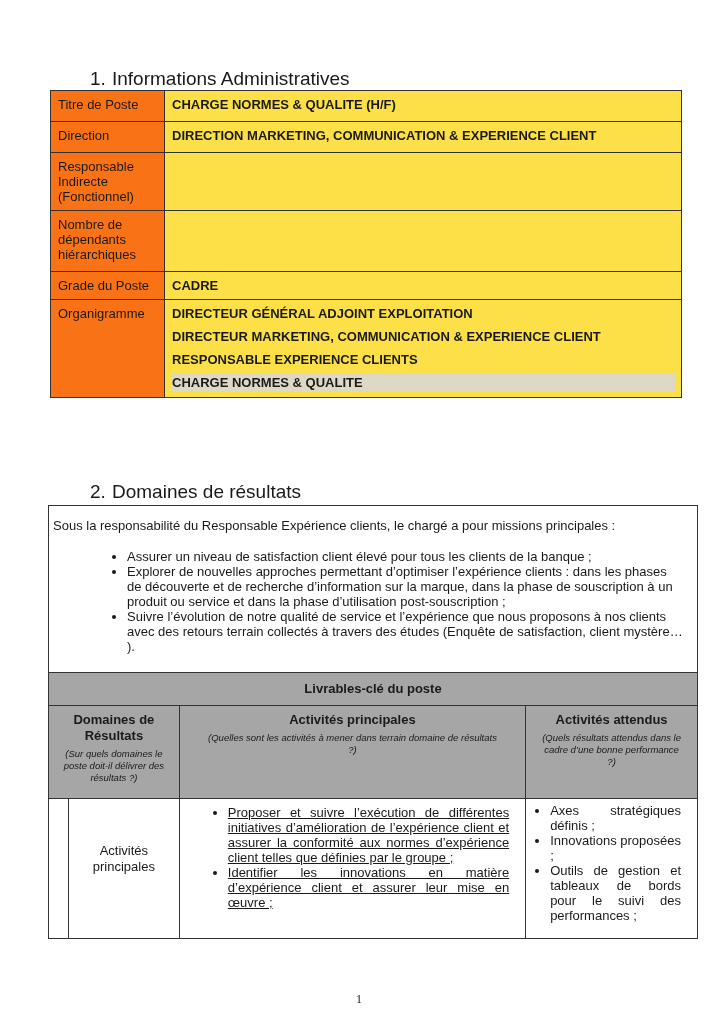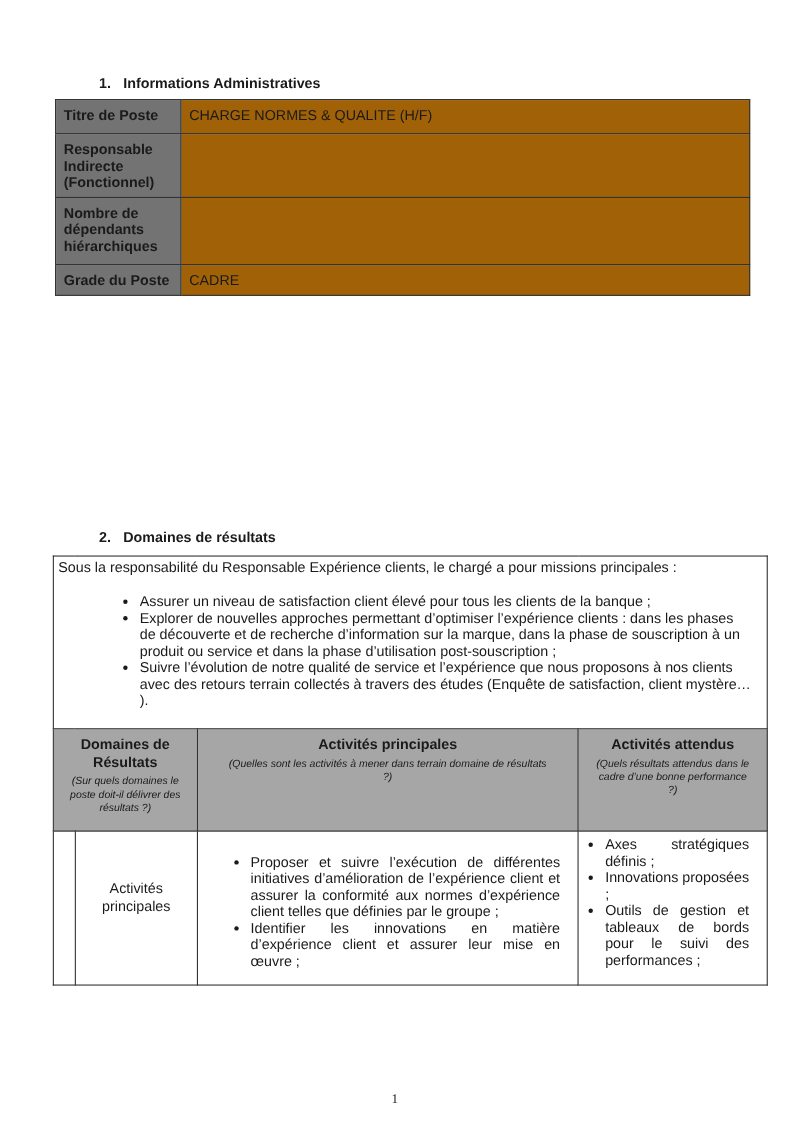--- a/index.html
+++ b/index.html
@@ -1,68 +1,81 @@
 <!DOCTYPE html>
 <html><head>
 <meta charset="utf-8">
 <style>
   html, body { margin: 0; padding: 0; background: #ffffff; }
   body { width: 724px; height: 1024px; position: relative; overflow: hidden;
          font-family: "Liberation Sans", sans-serif; color: #1a1a1a; }
-  .section-title { position: absolute; font-weight: bold; font-size: 13px; }
+  .section-title { position: absolute; font-weight: normal; font-size: 19px; }
   .section-title .num { display: inline-block; width: 22px; }
 
   
   #t1 { position: absolute; left: 50px; top: 90px; width: 632px; border-collapse: collapse; font-size: 13px; }
   #t1 td { border: 1.5px solid #333; vertical-align: top; padding: 6px 7px; line-height: 15px; }
-  #t1 td.lab { width: 99px; background: #737373; font-weight: bold; }
-  #t1 td.val { background: #a16207; }
+  #t1 td.lab { width: 99px; background: #f97316; font-weight: normal; }
+  #t1 td.val { background: #fde047; font-weight: bold; }
   #t1 .org-line { height: 23px; line-height: 23px; padding-left: 0; }
   #t1 .org-line.hl { background: #ddd9c4; margin-right: 2px; height: 17px; line-height: 17px; margin-top: 3px; }
 
   
   #t2 { position: absolute; left: 48px; top: 505px; width: 650px; border-collapse: collapse; font-size: 13px; }
   #t2 td { border: 1.5px solid #333; padding: 0; vertical-align: top; }
   #t2 .gray { background: #a6a6a6; }
   #t2 .hdr { text-align: center; font-weight: bold; height: 27px; line-height: 27px; }
-  #t2 .raison { padding: 2px 4px 10px 4px; line-height: 15px; margin-top: 32px; }
+  #t2 .raison { padding: 12px 4px 10px 4px; line-height: 15px; margin-top: 32px; }
   #t2 ul { margin: 16px 0 0 0; padding-left: 74px; }
   #t2 li { margin: 0; padding-right: 10px; }
   #t2 .colhead { text-align: center; padding: 6px 6px 12px 6px; }
   #t2 .colhead .big { font-weight: bold; font-size: 13px; line-height: 16px; }
   #t2 .colhead .sub { font-style: italic; font-size: 9.5px; line-height: 12px; margin-top: 4px; }
   #t2 .domain-cell { text-align: center; vertical-align: middle; font-size: 13px; line-height: 16px; padding-bottom: 20px; }
-  #t2 .act-list { margin: 20px 0 0 0; padding-left: 48px; text-align: justify; padding-right: 6px; line-height: 15px; }
+  #t2 .act-list { margin: 6px 0 0 0; padding-left: 48px; text-align: justify; padding-right: 6px; line-height: 15px; text-decoration: underline; }
   #t2 .res-list { margin: 4px 0 0 0; padding-left: 24px; text-align: justify; padding-right: 6px; line-height: 15px; }
   .page-num { position: absolute; left: 356px; top: 992px; font-family: "Liberation Serif", serif; font-size: 12px; }
 </style>
 </head>
 <body>
 
 <div class="section-title" style="left:90px; top:68px;">
   <span class="num">1.</span><span>Informations Administratives</span>
 </div>
 
 <table id="t1">
   <tbody>
       <tr style="height:31px;">
     <td class="lab">Titre de Poste</td>
     <td class="val">CHARGE NORMES &amp; QUALITE (H/F)</td>
   </tr>
+  <tr style="height:31px;">
+    <td class="lab">Direction</td>
+    <td class="val">DIRECTION MARKETING, COMMUNICATION &amp; EXPERIENCE CLIENT</td>
+  </tr>
   <tr style="height:51px;">
     <td class="lab">Responsable Indirecte (Fonctionnel)</td>
     <td class="val"></td>
   </tr>
   <tr style="height:61px;">
     <td class="lab">Nombre de dépendants hiérarchiques</td>
     <td class="val"></td>
   </tr>
   <tr style="height:14px;">
     <td class="lab">Grade du Poste</td>
     <td class="val">CADRE</td>
+  </tr>
+  <tr style="height:98px;">
+    <td class="lab">Organigramme</td>
+    <td class="val" style="padding-top:2px; padding-right:4px;">
+      <div class="org-line">DIRECTEUR GÉNÉRAL ADJOINT EXPLOITATION</div>
+      <div class="org-line">DIRECTEUR MARKETING, COMMUNICATION &amp; EXPERIENCE CLIENT</div>
+      <div class="org-line">RESPONSABLE EXPERIENCE CLIENTS</div>
+      <div class="org-line hl">CHARGE NORMES &amp; QUALITE</div>
+    </td>
   </tr>
 </tbody>
   </table>
 
 <div class="section-title" style="left:90px; top:481px;">
   <span class="num">2.</span><span>Domaines de résultats</span>
 </div>
 
 <table id="t2">
   <colgroup>
@@ -74,20 +87,23 @@
   <tbody>
   <tr>
     <td colspan="4" class="raison" style="height:144px;">
       <div>Sous la responsabilité du Responsable Expérience clients, le chargé a pour missions principales :</div>
       <ul>
         <li>Assurer un niveau de satisfaction client élevé pour tous les clients de la banque ;</li>
         <li>Explorer de nouvelles approches permettant d’optimiser l’expérience clients : dans les phases de découverte et de recherche d’information sur la marque, dans la phase de souscription à un produit ou service et dans la phase d’utilisation post-souscription ;</li>
         <li>Suivre l’évolution de notre qualité de service et l’expérience que nous proposons à nos clients avec des retours terrain collectés à travers des études (Enquête de satisfaction, client mystère… ).</li>
       </ul>
     </td>
+  </tr>
+  <tr>
+    <td colspan="4" class="gray hdr" style="height:32px; line-height:32px;">Livrables-clé du poste</td>
   </tr>
   <tr style="height:93px;">
     <td colspan="2" class="gray colhead">
       <div class="big">Domaines de Résultats</div>
       <div class="sub">(Sur quels domaines le poste doit-il délivrer des résultats ?)</div>
     </td>
     <td class="gray colhead">
       <div class="big">Activités principales</div>
       <div class="sub" style="padding:0 20px;">(Quelles sont les activités à mener dans terrain domaine de résultats ?)</div>
     </td>

